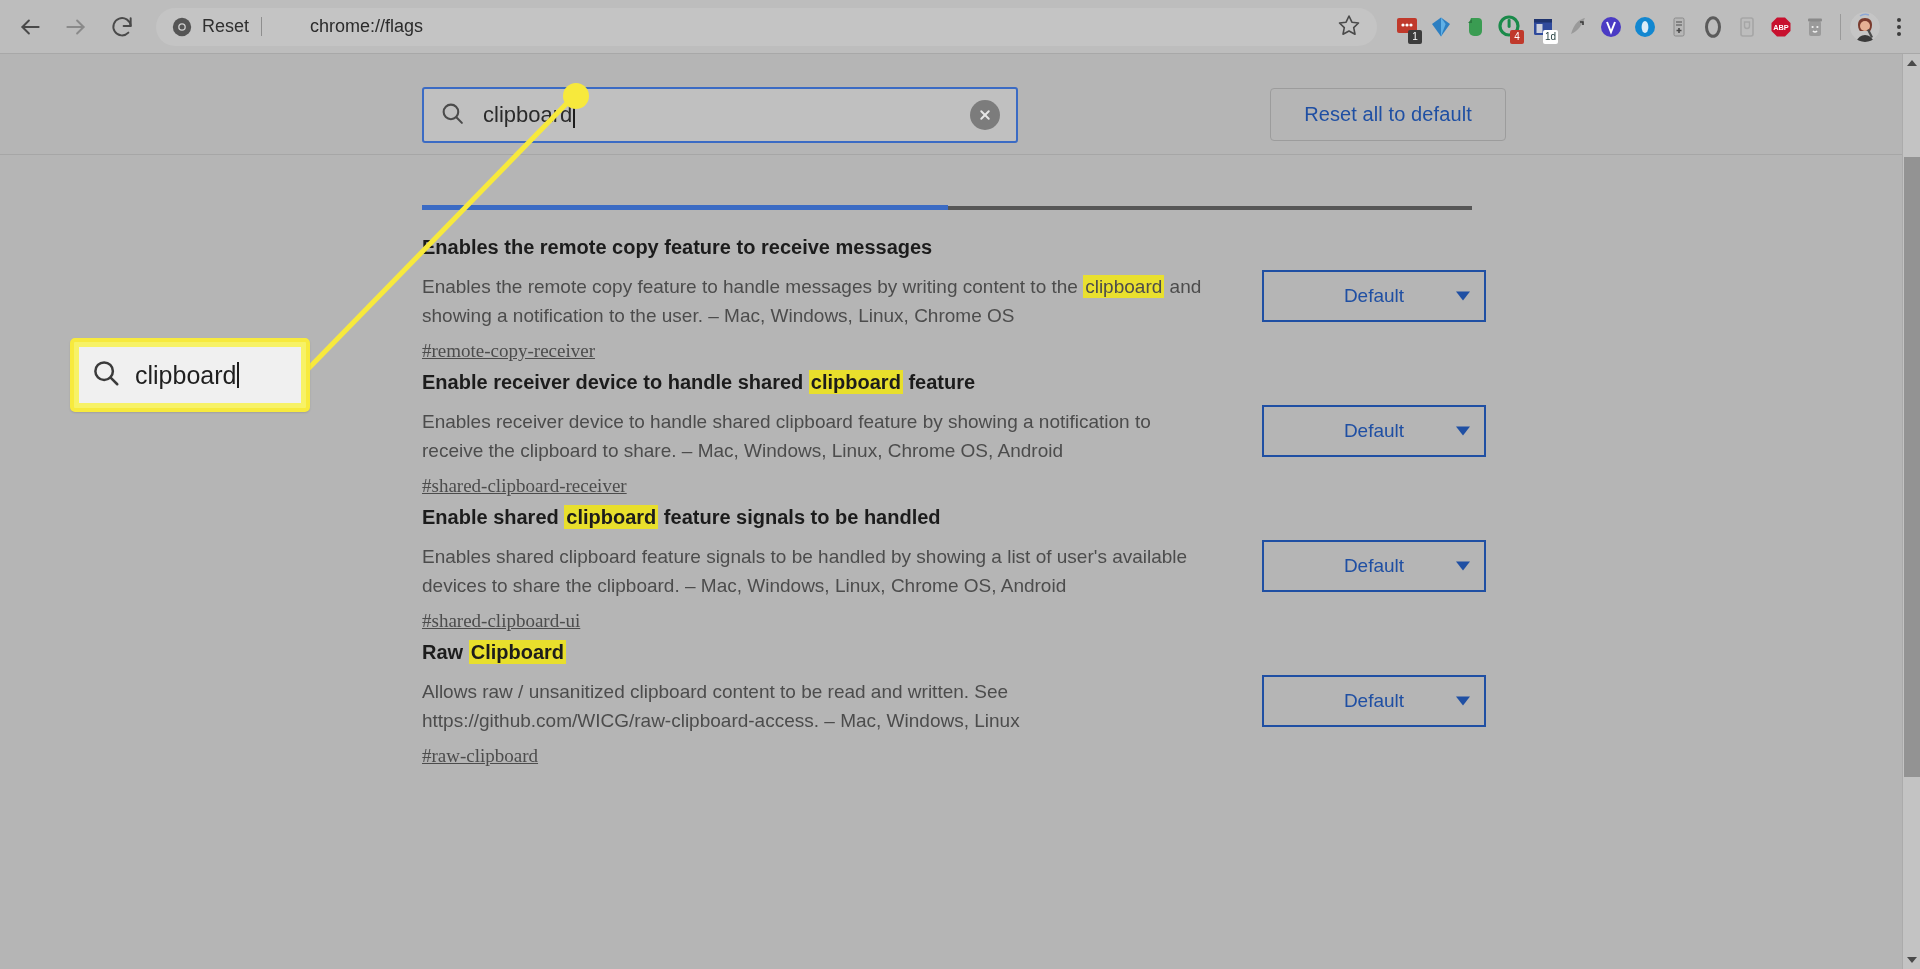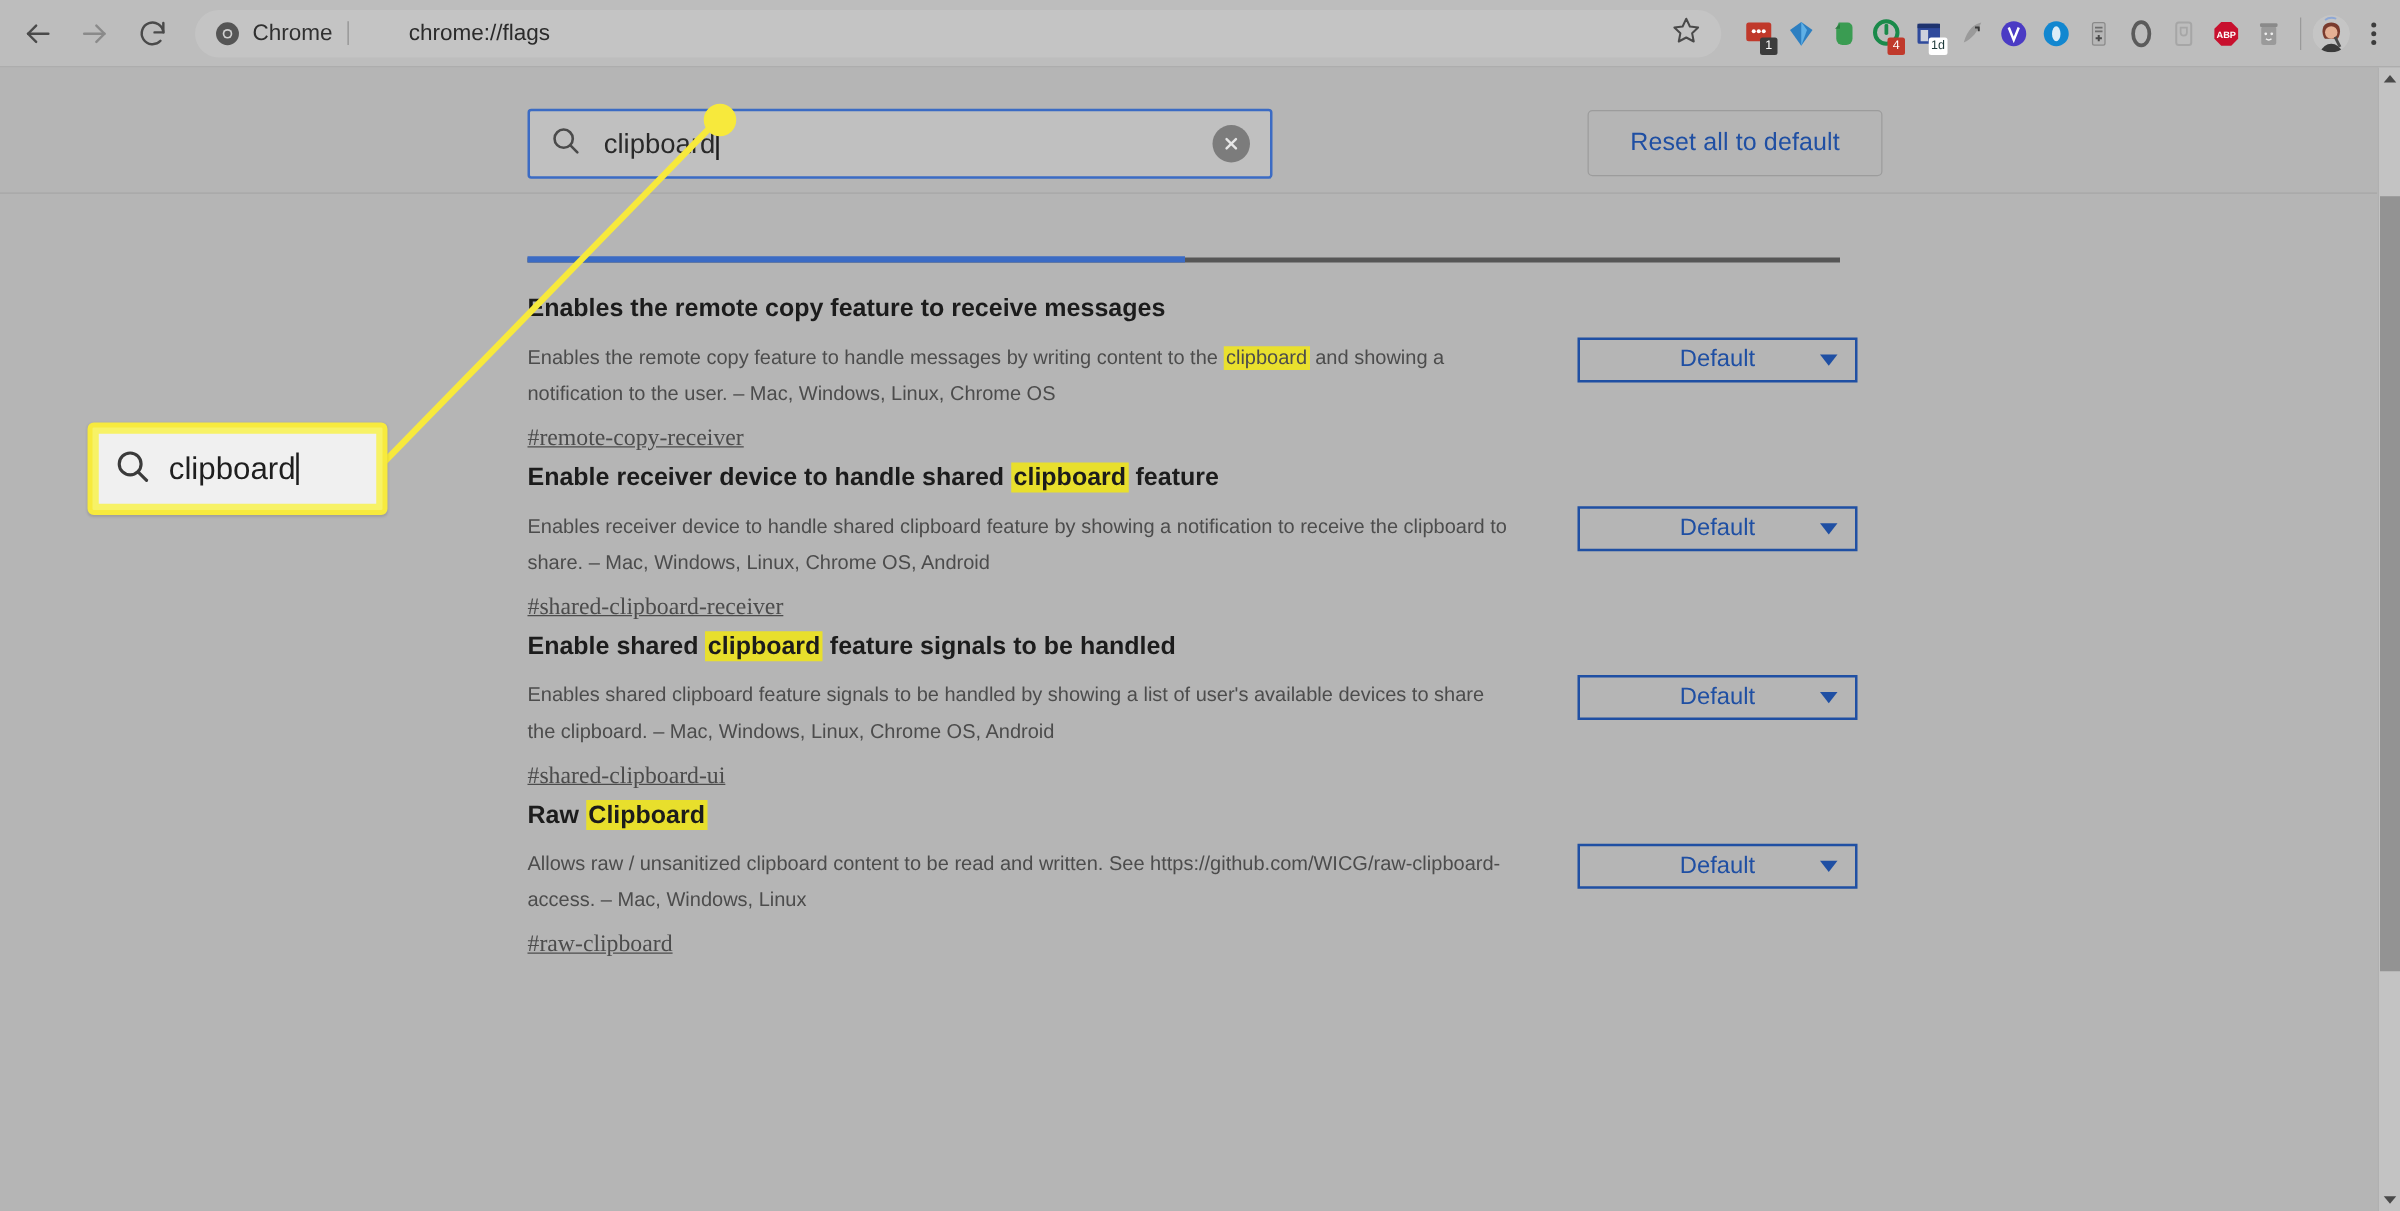--- a/index.html
+++ b/index.html
@@ -162,40 +162,40 @@
     padding: 0 0 0 422px;
     min-height: 135px;
   }
   .flag-main { width: 790px; flex: 0 0 auto; }
   .flag-title {
     font-size: 20px; font-weight: bold; color: #1c1c1c;
     line-height: 27px; margin-bottom: 11px;
     font-family: "Liberation Sans", sans-serif;
   }
   .flag-desc {
-    font-size: 16px; color: #4c4c4c; line-height: 29px;
+    font-size: 19px; color: #4c4c4c; line-height: 29px;
     font-family: "Liberation Sans", sans-serif;
     max-width: 790px;
   }
   .flag-permalink {
     display: inline-block; margin-top: 10px;
     font-size: 19px; color: #4c4c4c;
     text-decoration: underline;
     font-family: Liberation Serif, serif;
   }
   mark.hl { background: #e9e02e; color: inherit; padding: 1px 2px; }
   .flag-title mark.hl { background: #e8df2c; }
 
   .flag-select-wrap {
     flex: 0 0 auto;
     margin-left: 50px;
     padding-top: 36px;
   }
   .flag-select {
-    width: 224px; height: 36px;
+    width: 224px; height: 52px;
     border: 2px solid #1f4fa3;
     background: transparent;
     color: #1f4fa3;
     font-size: 19px;
     font-family: "Liberation Sans", sans-serif;
     display: flex; align-items: center; justify-content: center;
     position: relative;
   }
   .flag-select .caret-dn {
     position: absolute; right: 14px; top: 50%;
@@ -305,21 +305,21 @@
   </div>
 
   <div class="omnibox">
     <span class="omnibox-favicon">
       <svg width="20" height="20" viewBox="0 0 24 24">
         <circle cx="12" cy="12" r="11" fill="#555"></circle>
         <circle cx="12" cy="12" r="4.6" fill="#cfcfcf"></circle>
         <circle cx="12" cy="12" r="3" fill="#555"></circle>
       </svg>
     </span>
-    <span class="omnibox-scheme">Chrome</span>
+    <span class="omnibox-scheme">Reset</span>
     <span class="omnibox-divider"></span>
     <span class="omnibox-url">chrome://flags</span>
     <span class="omnibox-spacer"></span>
     <span class="star-icon">
       <svg width="24" height="24" viewBox="0 0 24 24" fill="none" stroke="#4a4a4a" stroke-width="1.6" stroke-linejoin="round">
         <polygon points="12,3 14.9,9.2 21.5,10 16.7,14.6 18,21.2 12,18 6,21.2 7.3,14.6 2.5,10 9.1,9.2"></polygon>
       </svg>
     </span>
   </div>
 

